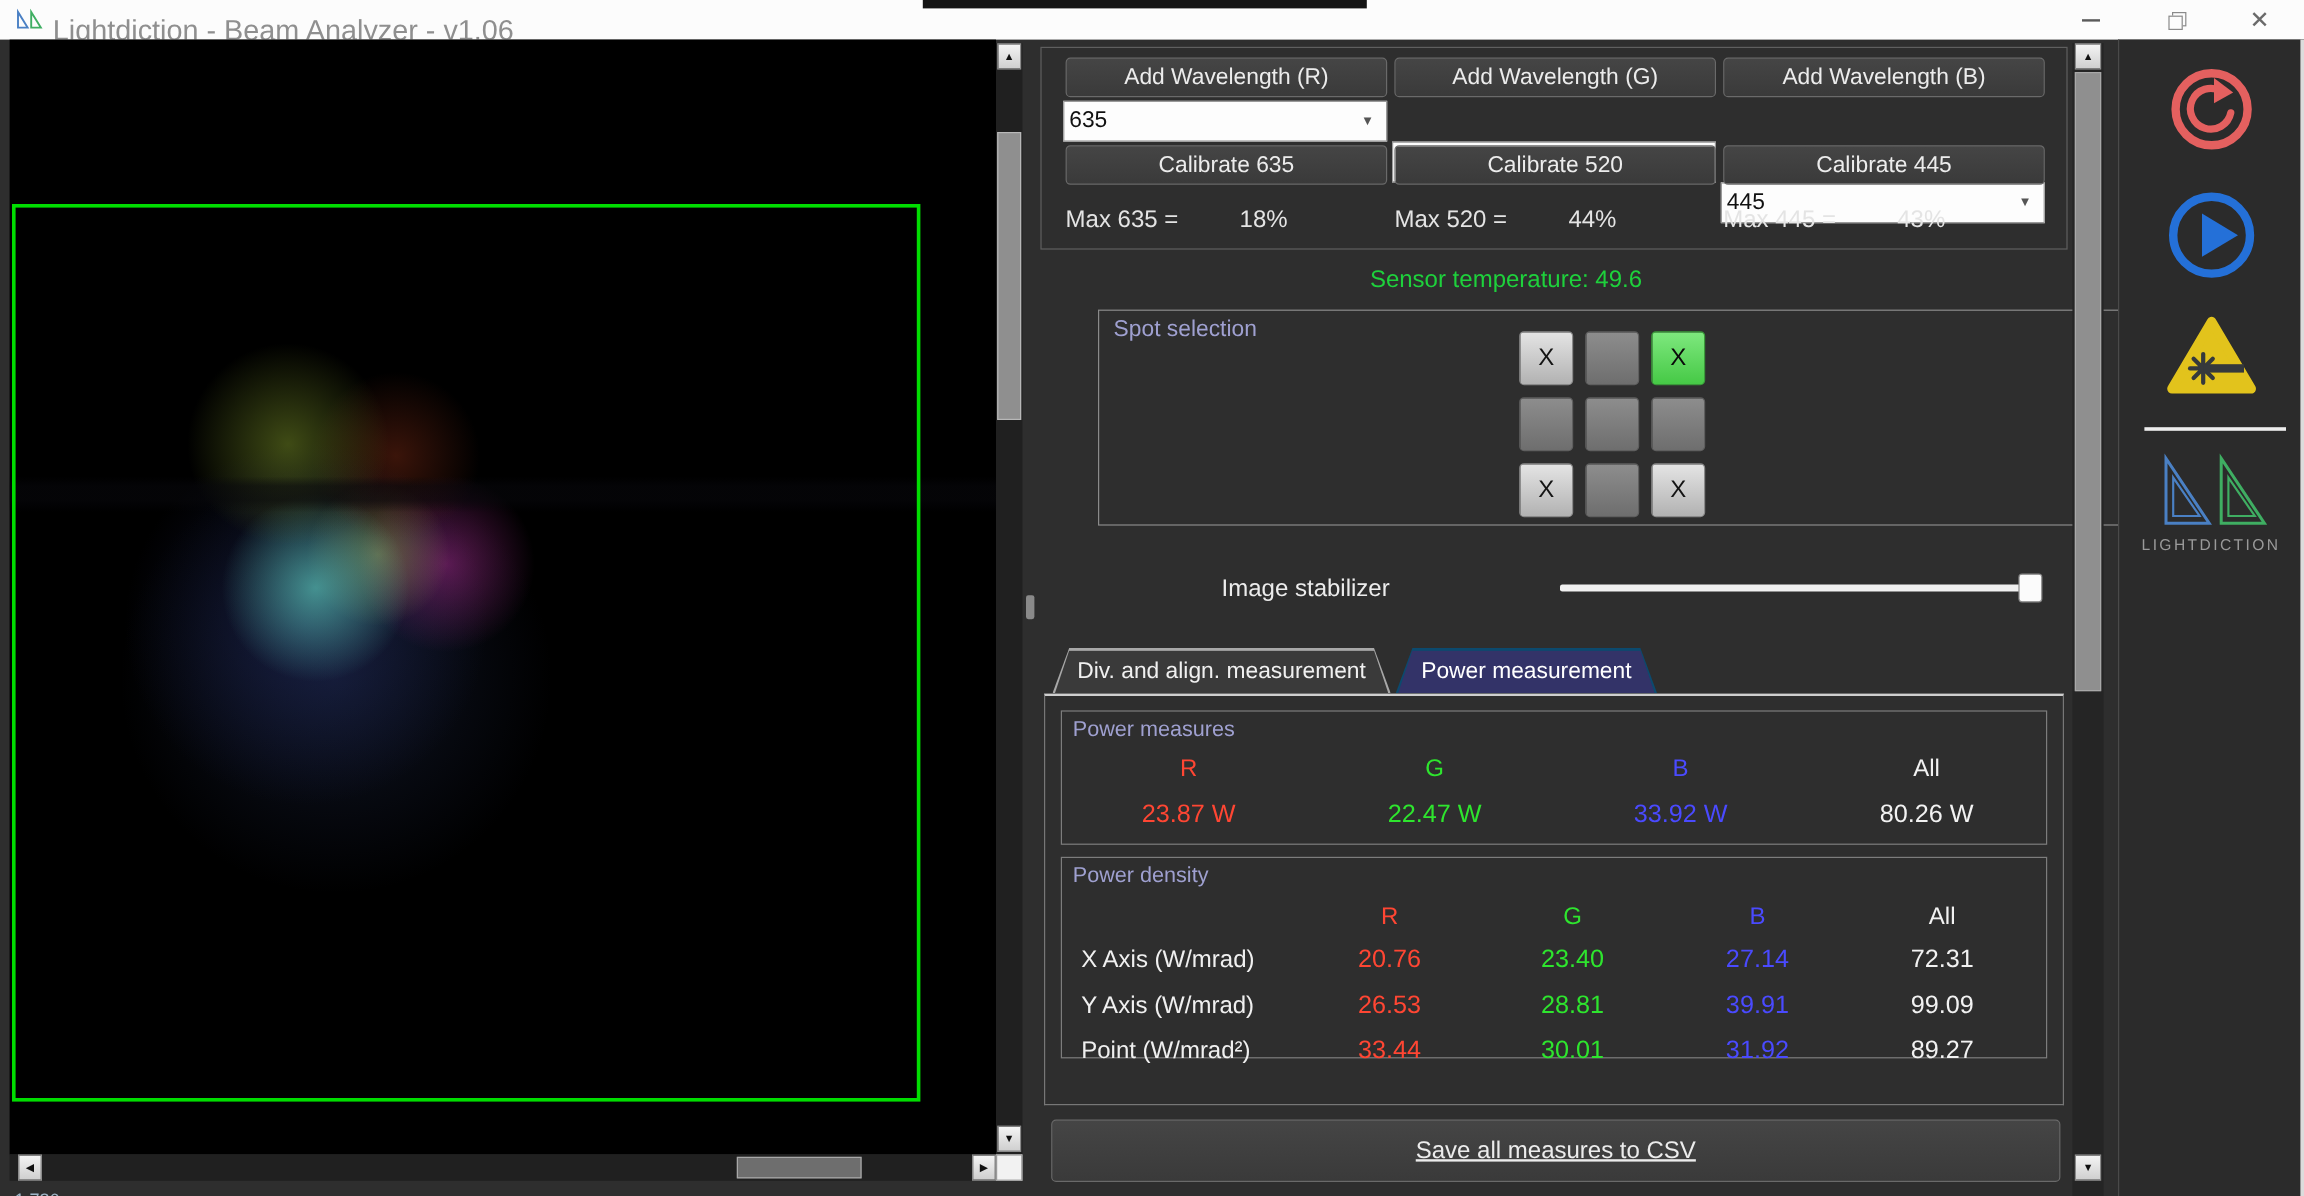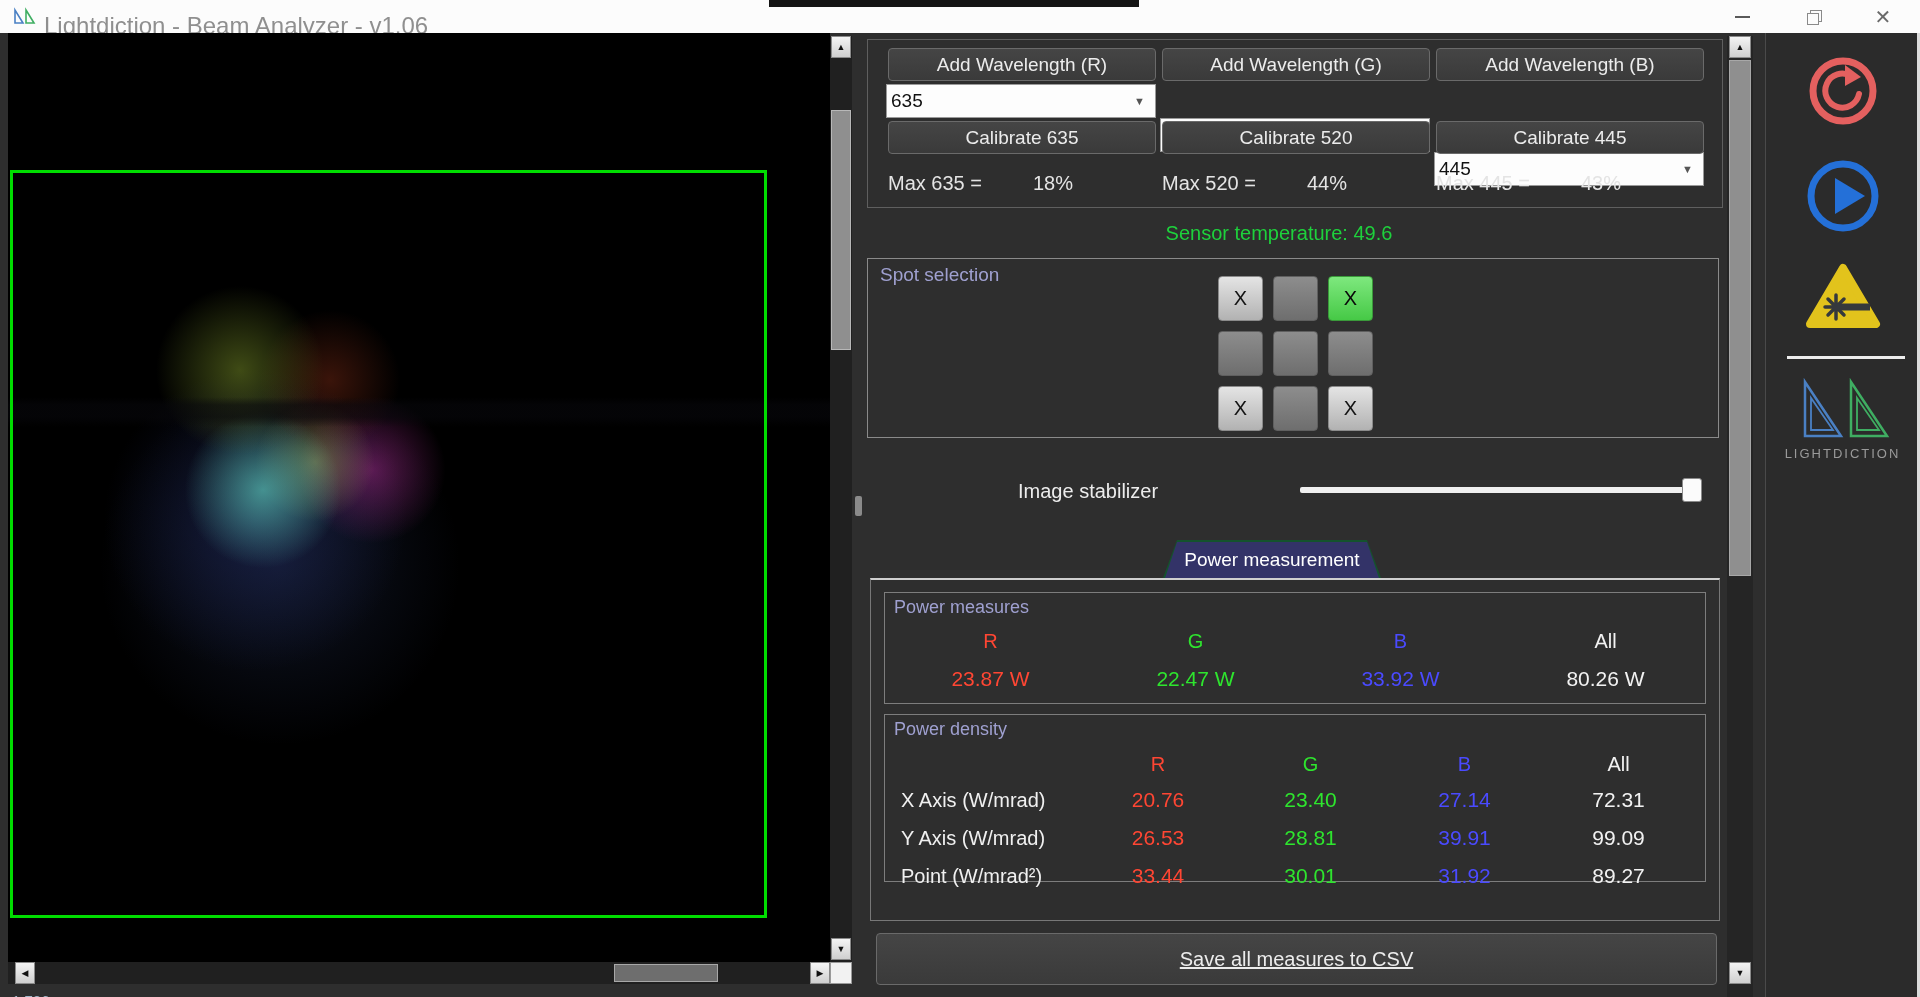--- a/index.html
+++ b/index.html
@@ -62,21 +62,21 @@
   .slider-track{background:#f0f0f0;border-radius:2px;}
   .slider-handle{background:#fbfbfb;border:1px solid #8a8a8a;border-radius:3px;box-sizing:border-box;}
 
   
   .tab{clip-path:polygon(14px 0, calc(100% - 14px) 0, 100% 100%, 0 100%);}
   .tab .inner{position:absolute;left:2px;right:2px;top:2px;bottom:0;
       clip-path:polygon(12px 0, calc(100% - 12px) 0, 100% 100%, 0 100%);
       display:flex;align-items:center;justify-content:center;font-size:19px;}
   .tab.inactive{background:#a8a8a8;}
   .tab.inactive .inner{background:#3a3a3a;color:#f0f0f0;}
-  .tab.active{background:#14532d;}
+  .tab.active{background:#0c4a6e;}
   .tab.active .inner{background:#333368;color:#ffffff;}
   .tabframe{border:1px solid #777;border-top:2px solid #cfcfcf;background:#2e2e2e;box-sizing:border-box;}
 
   
   .pm-grid{display:grid;grid-template-columns:205px 205px 205px 205px;}
   .pm-grid div{display:flex;align-items:center;justify-content:center;}
   .pd-grid{display:grid;grid-template-columns:182px 150px 155px 153px 155px;}
   .pd-grid div{display:flex;align-items:center;}
   .pd-grid .num{justify-content:center;}
   .hdr{font-size:20px;}
@@ -183,23 +183,23 @@
   <div class="abs combo" style="left:1434px;top:84px;width:270px;height:34px">
     <span>445</span>
     <span class="arrow">▼</span>
   </div>
   <div class="abs btn" style="left:1436px;top:121px;width:268px;height:33px">
     <span>Calibrate 445</span>
   </div>
   <div class="abs maxrow" style="left:1436px;top:172px">Max 445 =</div>
   <div class="abs maxrow" style="left:1556px;top:172px;width:90px;text-align:center">43%</div>
 
-  <div class="abs temp" style="left:851px;top:222px;width:856px">Sensor temperature: 49.6</div>
-
-  <div class="abs groupbox" style="left:867px;top:258px;width:852px;height:180px;border-color:#8a8a8a">
+  <div class="abs temp" style="left:827px;top:222px;width:856px">Sensor temperature: 49.6</div>
+
+  <div class="abs groupbox" style="left:915px;top:258px;width:852px;height:180px;border-color:#8a8a8a">
     <div class="abs grouplabel" style="left:12px;top:5px">Spot selection</div>
     <div class="abs cell on" style="left:350px;top:17px">
         <span>X</span>
       </div>
     <div class="abs cell off" style="left:405px;top:17px">
         <span></span>
       </div>
     <div class="abs cell sel" style="left:460px;top:17px">
         <span>X</span>
       </div>
@@ -220,20 +220,25 @@
       </div>
     <div class="abs cell on" style="left:460px;top:127px">
         <span>X</span>
       </div>
   </div>
 
   <div class="abs stab-label" style="left:1018px;top:480px">Image stabilizer</div>
   <div class="abs slider-track" style="left:1300px;top:487px;width:400px;height:6px"></div>
   <div class="abs slider-handle" style="left:1682px;top:478px;width:20px;height:24px"></div>
 
+  <div class="abs tab inactive" style="left:877px;top:540px;width:282px;height:38px">
+    <div class="inner">
+        <span>Div. and align. measurement</span>
+      </div>
+  </div>
   <div class="abs tab active" style="left:1163px;top:540px;width:218px;height:38px">
     <div class="inner">
         <span>Power measurement</span>
       </div>
   </div>
 
   <div class="abs tabframe" style="left:870px;top:578px;width:850px;height:343px"></div>
 
   <div class="abs groupbox" style="left:884px;top:592px;width:822px;height:112px">
     <div class="abs grouplabel" style="left:9px;top:4px;font-size:18px">Power measures</div>

